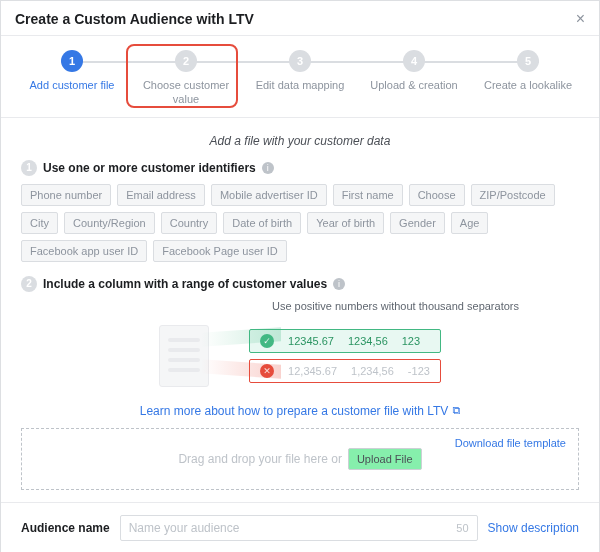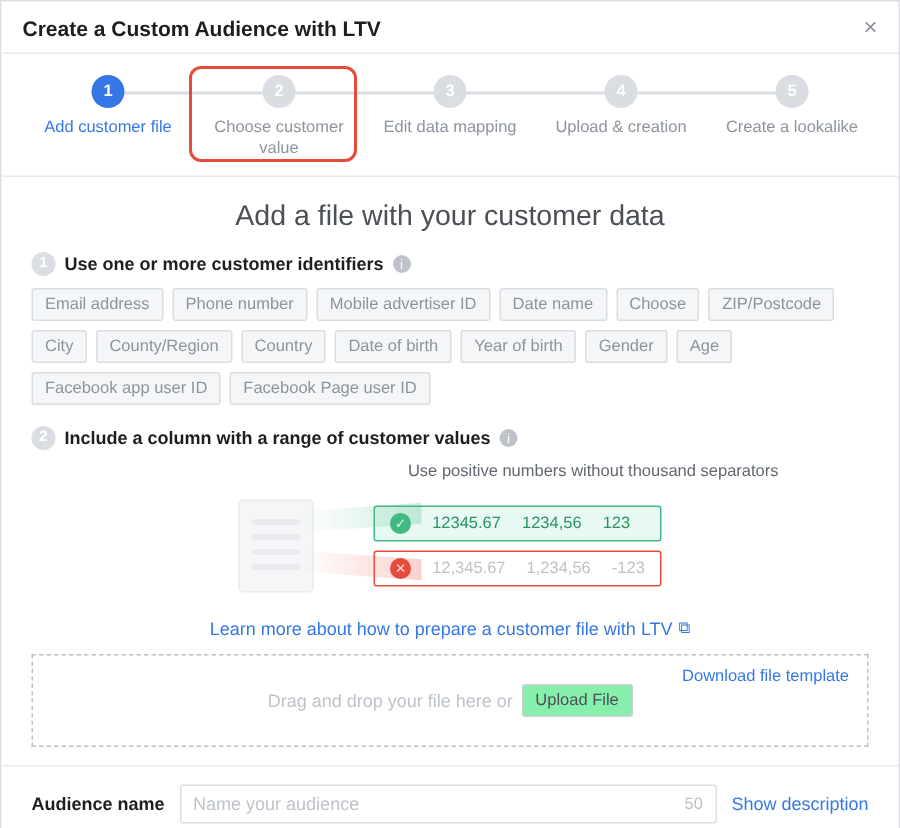--- a/index.html
+++ b/index.html
@@ -93,24 +93,25 @@
     height: 64px;
     pointer-events: none;
     z-index: 3;
   }
   
   .body {
     padding: 10px 20px 12px 20px;
   }
   .page-title {
     text-align: center;
-    font-size: 19px;
+    font-size: 12px;
     color: #4b4f56;
     font-weight: 400;
     margin: 6px 0 12px 0;
+    font-style: italic;
   }
   .section-row {
     display: flex;
     align-items: center;
     gap: 6px;
     margin-bottom: 8px;
   }
   .circ-num {
     width: 16px; height: 16px;
     border-radius: 50%;
@@ -364,24 +365,24 @@
   <div class="body">
     <div class="page-title">Add a file with your customer data</div>
 
     <div class="section-row">
       <span class="circ-num">1</span>
       <span class="section-label">Use one or more customer identifiers</span>
       <span class="info-icon">i</span>
     </div>
 
     <div class="chips" id="chips">
+        <span class="chip">Phone number</span>
         <span class="chip">Email address</span>
-        <span class="chip">Phone number</span>
         <span class="chip">Mobile advertiser ID</span>
-        <span class="chip">Date name</span>
+        <span class="chip">First name</span>
         <span class="chip">Choose</span>
         <span class="chip">ZIP/Postcode</span>
         <span class="chip">City</span>
         <span class="chip">County/Region</span>
         <span class="chip">Country</span>
         <span class="chip">Date of birth</span>
         <span class="chip">Year of birth</span>
         <span class="chip">Gender</span>
         <span class="chip">Age</span>
         <span class="chip">Facebook app user ID</span>

